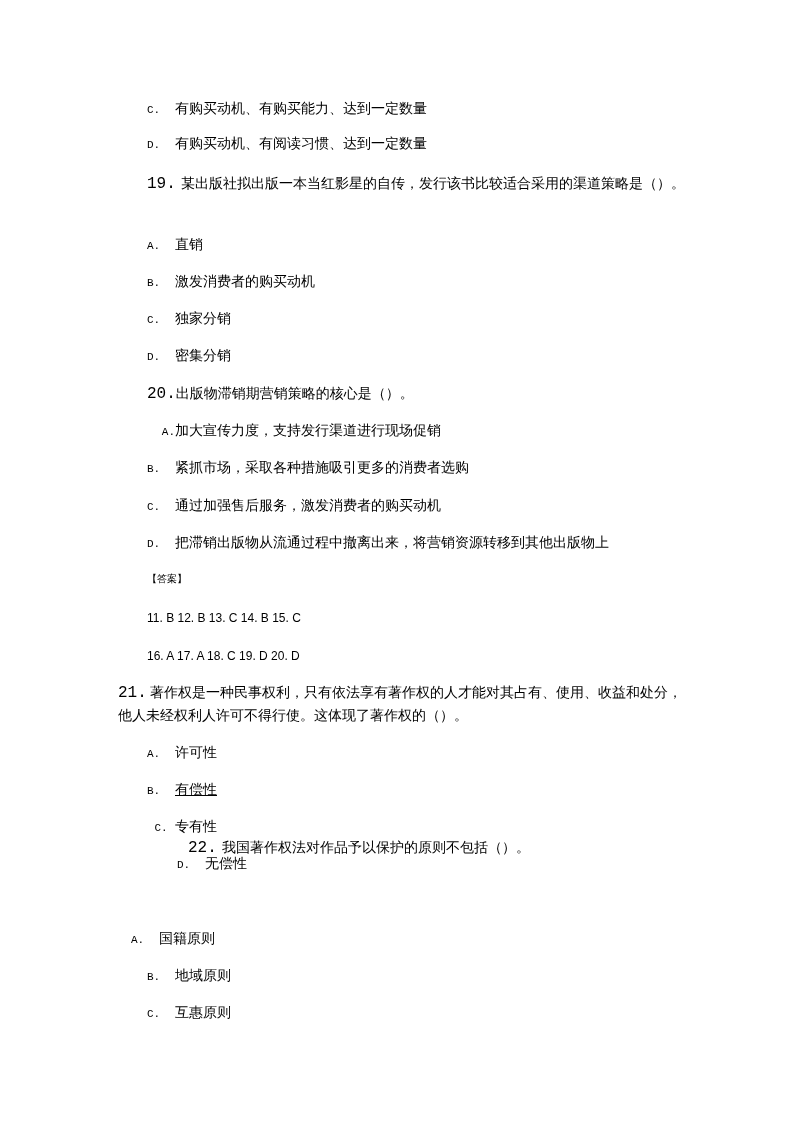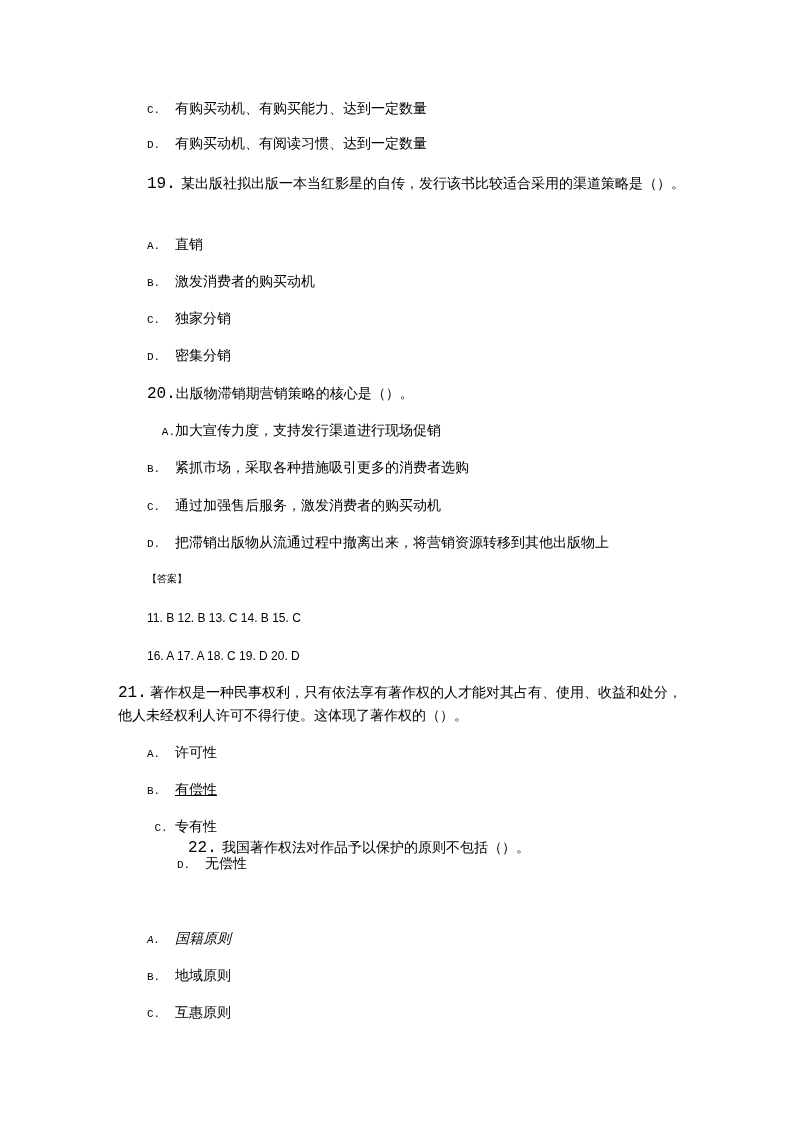--- a/index.html
+++ b/index.html
@@ -101,21 +101,21 @@
 <div class="line" style="left:147px; top:817px;text-align:center;">
   <span class="opt-letter">C.</span><span>专有性</span>
 </div>
 <div class="line" style="left:147px; top:854px;margin-left:30px;">
   <span class="opt-letter">D.</span><span>无偿性</span>
 </div>
 
 <div class="line" style="left:147px; top:838px;margin-left:41px;">
   <span class="qnum" style="display:inline-block; width:34px;">22.</span><span>我国著作权法对作品予以保护的原则不包括（）。</span>
 </div>
-<div class="line" style="left:147px; top:929px;font-style:italic;">
+<div class="line" style="left:131px; top:929px;">
   <span class="opt-letter">A.</span><span>国籍原则</span>
 </div>
 <div class="line" style="left:147px; top:966px;">
   <span class="opt-letter">B.</span><span>地域原则</span>
 </div>
 <div class="line" style="left:147px; top:1003px;">
   <span class="opt-letter">C.</span><span>互惠原则</span>
 </div>
 
 </body></html>

